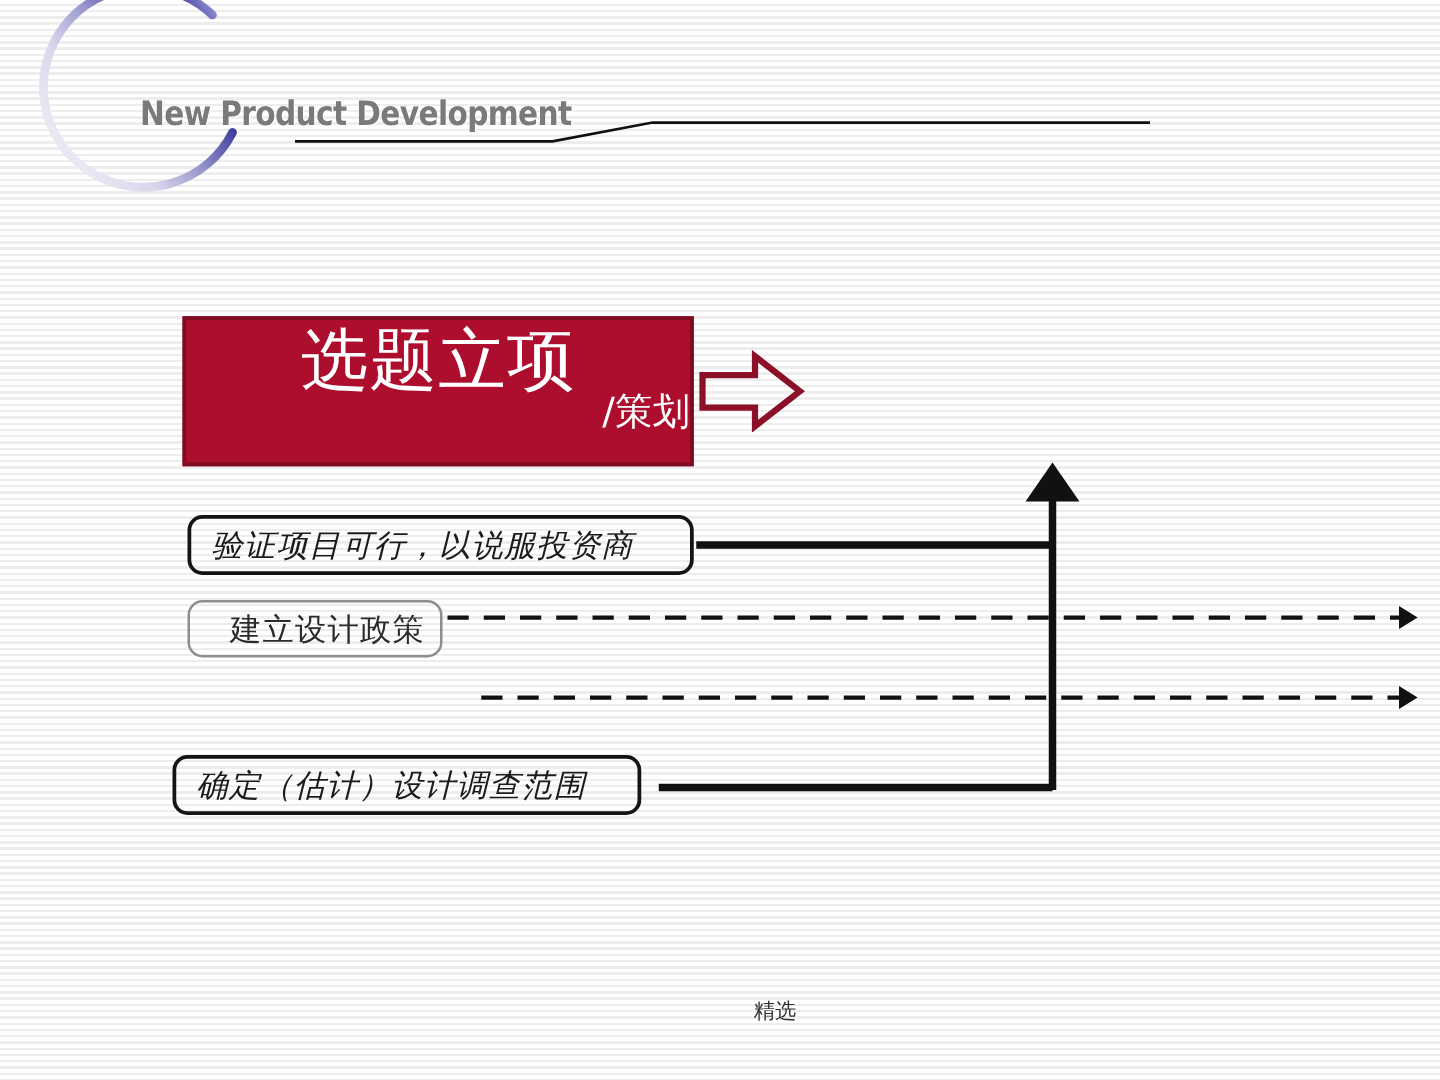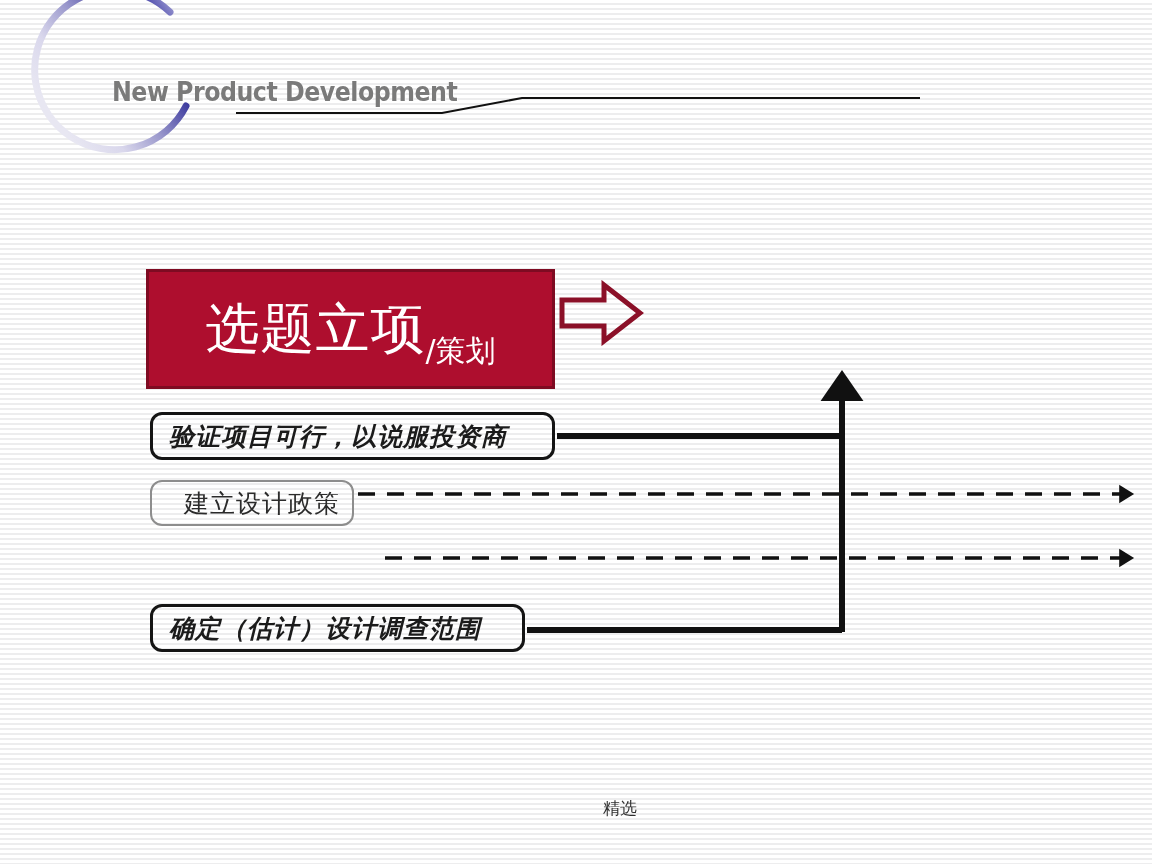--- a/index.html
+++ b/index.html
@@ -68,24 +68,25 @@
     position: absolute;
     background: #AE0E2E;
     display: flex;
     align-items: center;
     justify-content: center;
     color: #ffffff;
     box-sizing: border-box;
   }
   #stage-box-1 {
     left: 146px;
-    top: 269px;
+    top: 253px;
     width: 409px;
     height: 120px;
     border: 3px solid #7E0B22;
+    flex-direction: column;
   }
   #stage-box-2 {
     left: 641px;
     top: 253px;
     width: 405px;
     height: 120px;
     border: 1px solid #C8395A;
   }
   .stage-main {
     font-family: "DejaVu Sans", "Liberation Sans", sans-serif;
@@ -118,39 +119,39 @@
     align-items: center;
     background: transparent;
     border-radius: 12px;
     font-family: "DejaVu Sans", "Liberation Sans", sans-serif;
     white-space: nowrap;
     color: #1b1b1b;
   }
   .item-box.strong {
     border: 3px solid #141414;
     font-style: italic;
-    font-weight: bold;
+    font-weight: normal;
     font-size: 25px;
     padding-left: 16px;
     letter-spacing: 1px;
   }
   .item-box.light {
     border: 2px solid #8d8d8d;
     font-style: normal;
     font-weight: normal;
     font-size: 25px;
     padding-left: 12px;
     letter-spacing: 1px;
     color: #2b2b2b;
   }
 
   #item-box-1 { left: 150px; top: 412px; width: 405px; height: 48px; }
   #item-box-2 { left: 150px; top: 480px; width: 204px; height: 46px; padding-left: 32px; }
   #item-box-3 { left: 150px; top: 542px; width: 231px; height: 46px; }
-  #item-box-4 { left: 150px; top: 604px; width: 375px; height: 48px; }
+  #item-box-4 { left: 138px; top: 604px; width: 375px; height: 48px; }
 
   
   #connectors {
     position: absolute;
     left: 0;
     top: 0;
     width: 1152px;
     height: 864px;
     pointer-events: none;
   }

